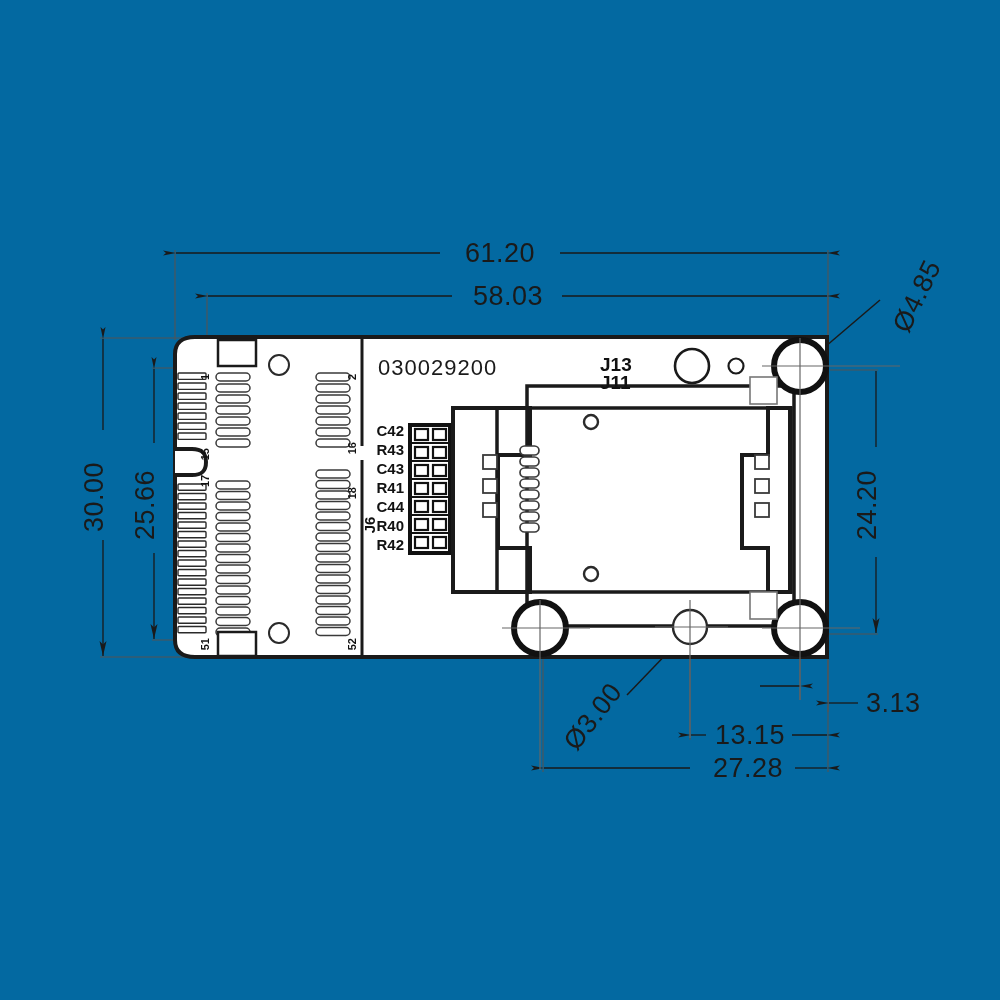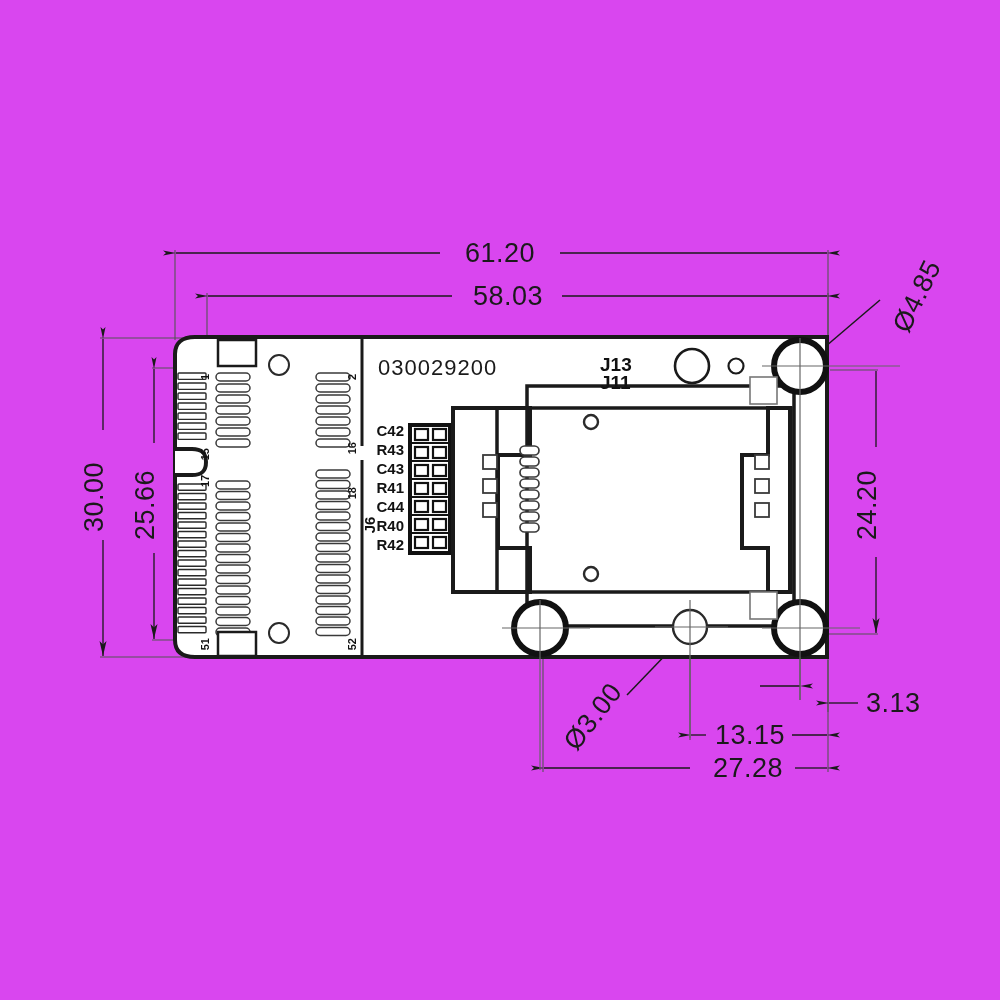--- a/index.html
+++ b/index.html
@@ -4,21 +4,21 @@
 <style>
   html, body {
     margin: 0;
     padding: 0;
     background: #ffffff;
   }
   #stage {
     position: relative;
     width: 1000px;
     height: 1000px;
-    background: #d946ef;
+    background: #0369a1;
     font-family: "Liberation Sans", sans-serif;
     overflow: hidden;
   }
   svg#drawing {
     position: absolute;
     left: 0; top: 0;
     width: 1000px;
     height: 1000px;
     display: block;
   }

